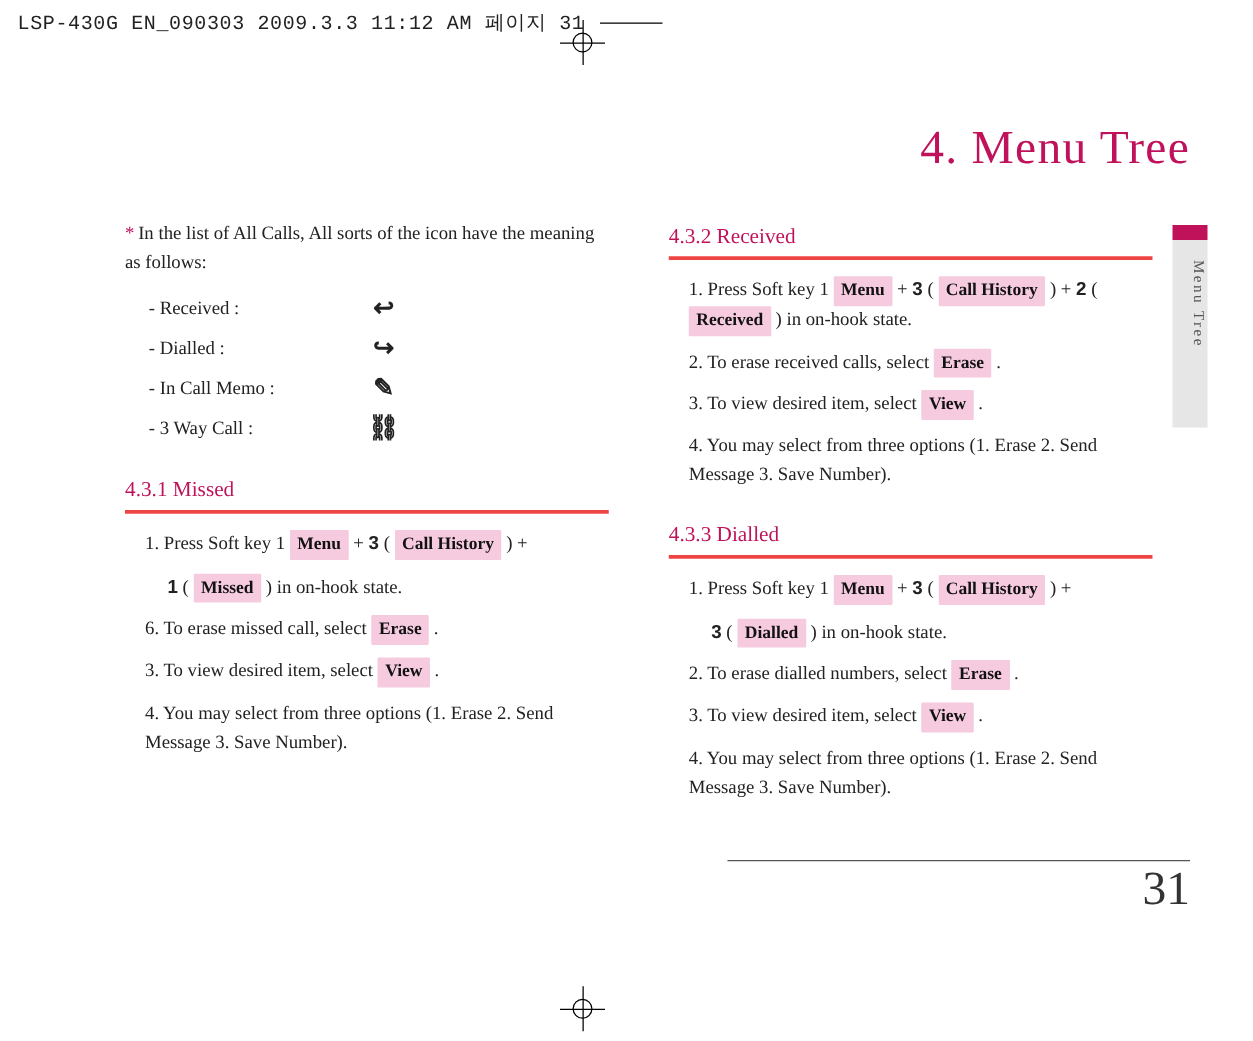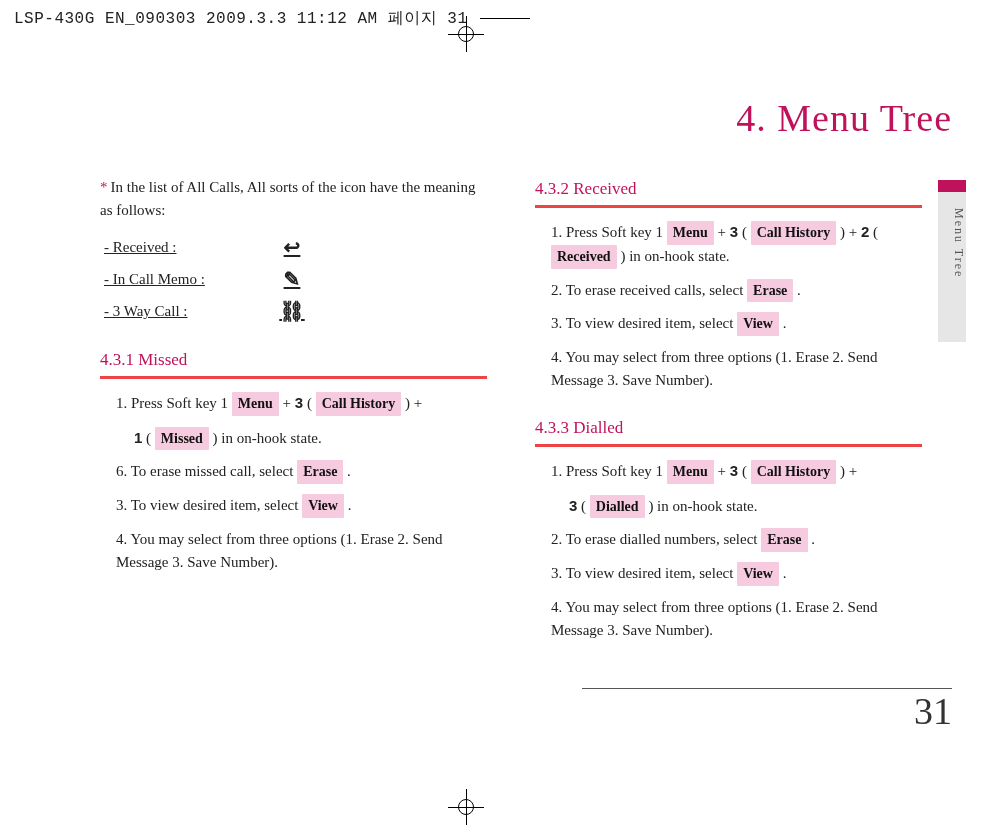--- a/index.html
+++ b/index.html
@@ -110,22 +110,21 @@
     width: 400px;
     font-size: 15px;
     line-height: 1.55;
   }
   .intro {
     font-size: 15px;
     margin-bottom: 12px;
   }
   .intro .ast { color: #c0125b; margin-right: 3px; }
   .icon-list {
-    margin-left: 4px;
-    text-decoration: underline;
+    margin-left: 19px;
   }
   .icon-row {
     display: flex;
     align-items: center;
     margin-bottom: 6px;
     height: 26px;
   }
   .icon-label { width: 170px; }
   .icon-glyph {
     width: 36px;
@@ -216,20 +215,24 @@
   <div class="col">
     <p class="intro">
       <span class="ast">*</span><span>In the list of All Calls, All sorts of the icon have the meaning as follows:</span>
     </p>
     <div class="icon-list">
       <div class="icon-row">
         <span class="icon-label">- Received  :</span>
         <span class="icon-glyph">↩</span>
       </div>
       <div class="icon-row">
+        <span class="icon-label">- Dialled :</span>
+        <span class="icon-glyph">↪</span>
+      </div>
+      <div class="icon-row">
         <span class="icon-label">- In Call Memo :</span>
         <span class="icon-glyph">✎</span>
       </div>
       <div class="icon-row">
         <span class="icon-label">- 3 Way Call  :</span>
         <span class="icon-glyph">⛓</span>
       </div>
     </div>
 
     <div class="section-head">4.3.1 Missed</div>

